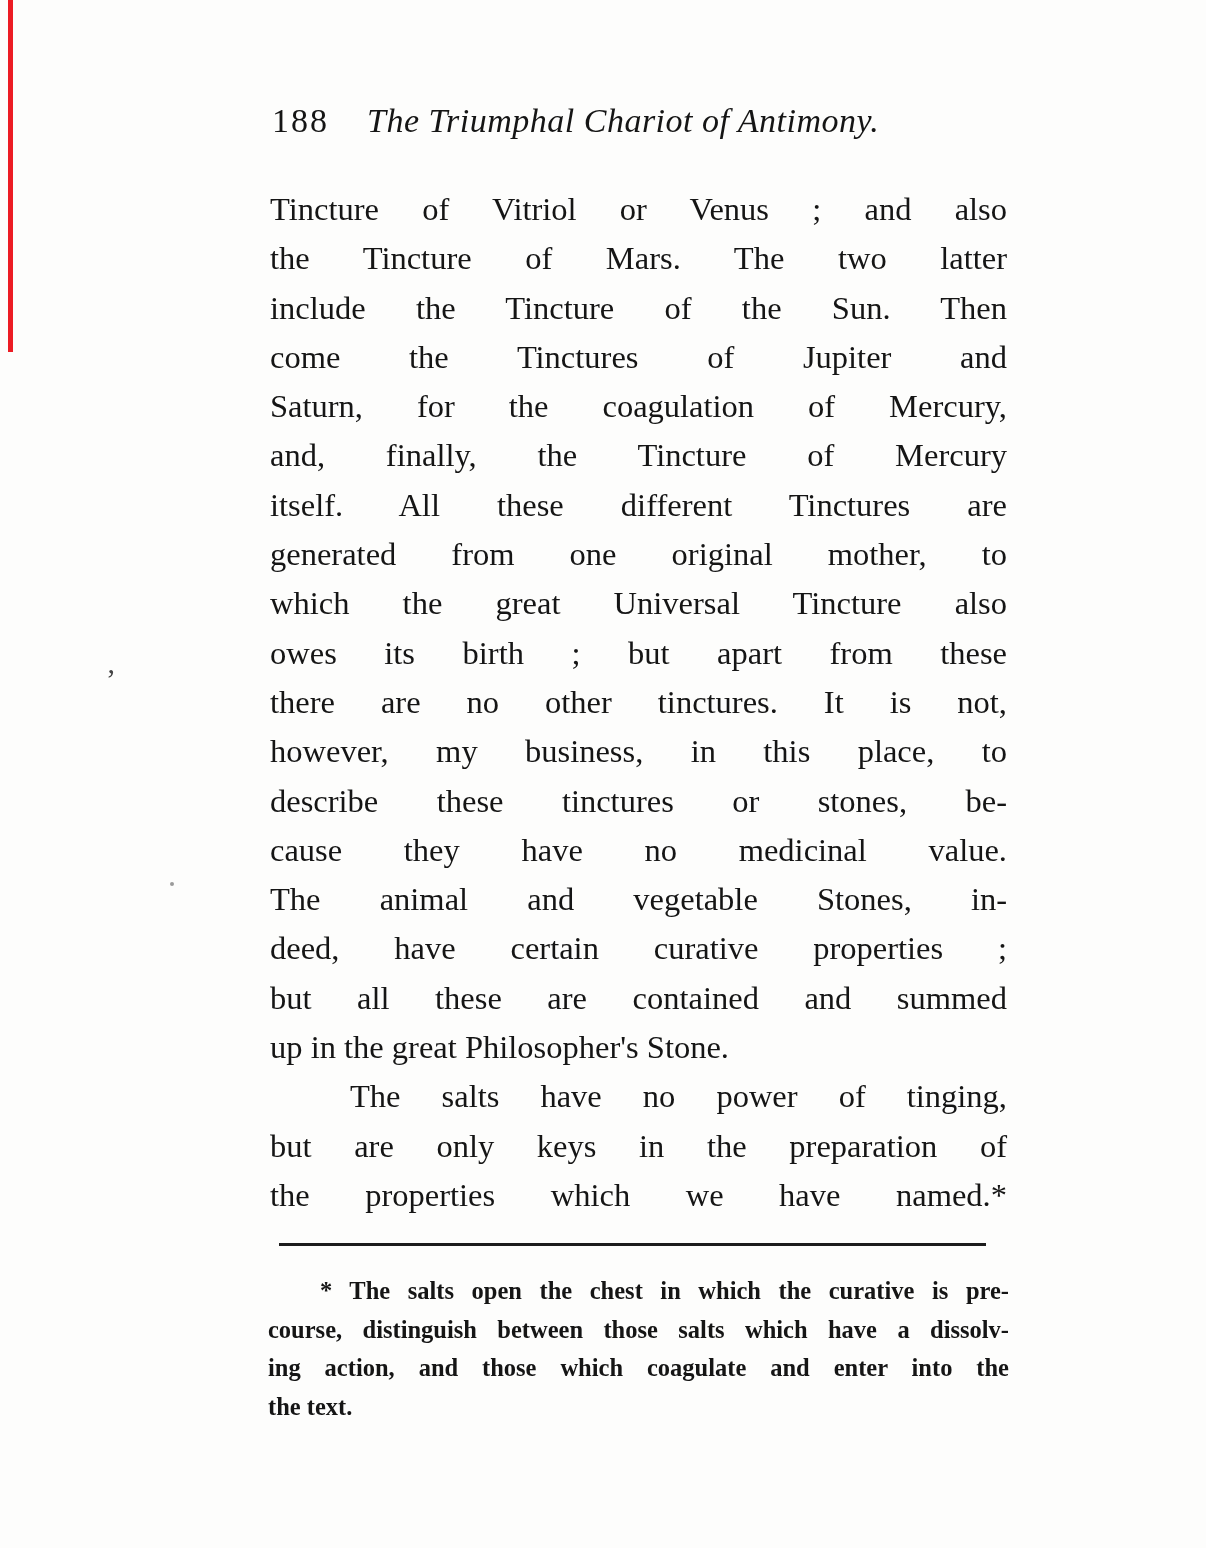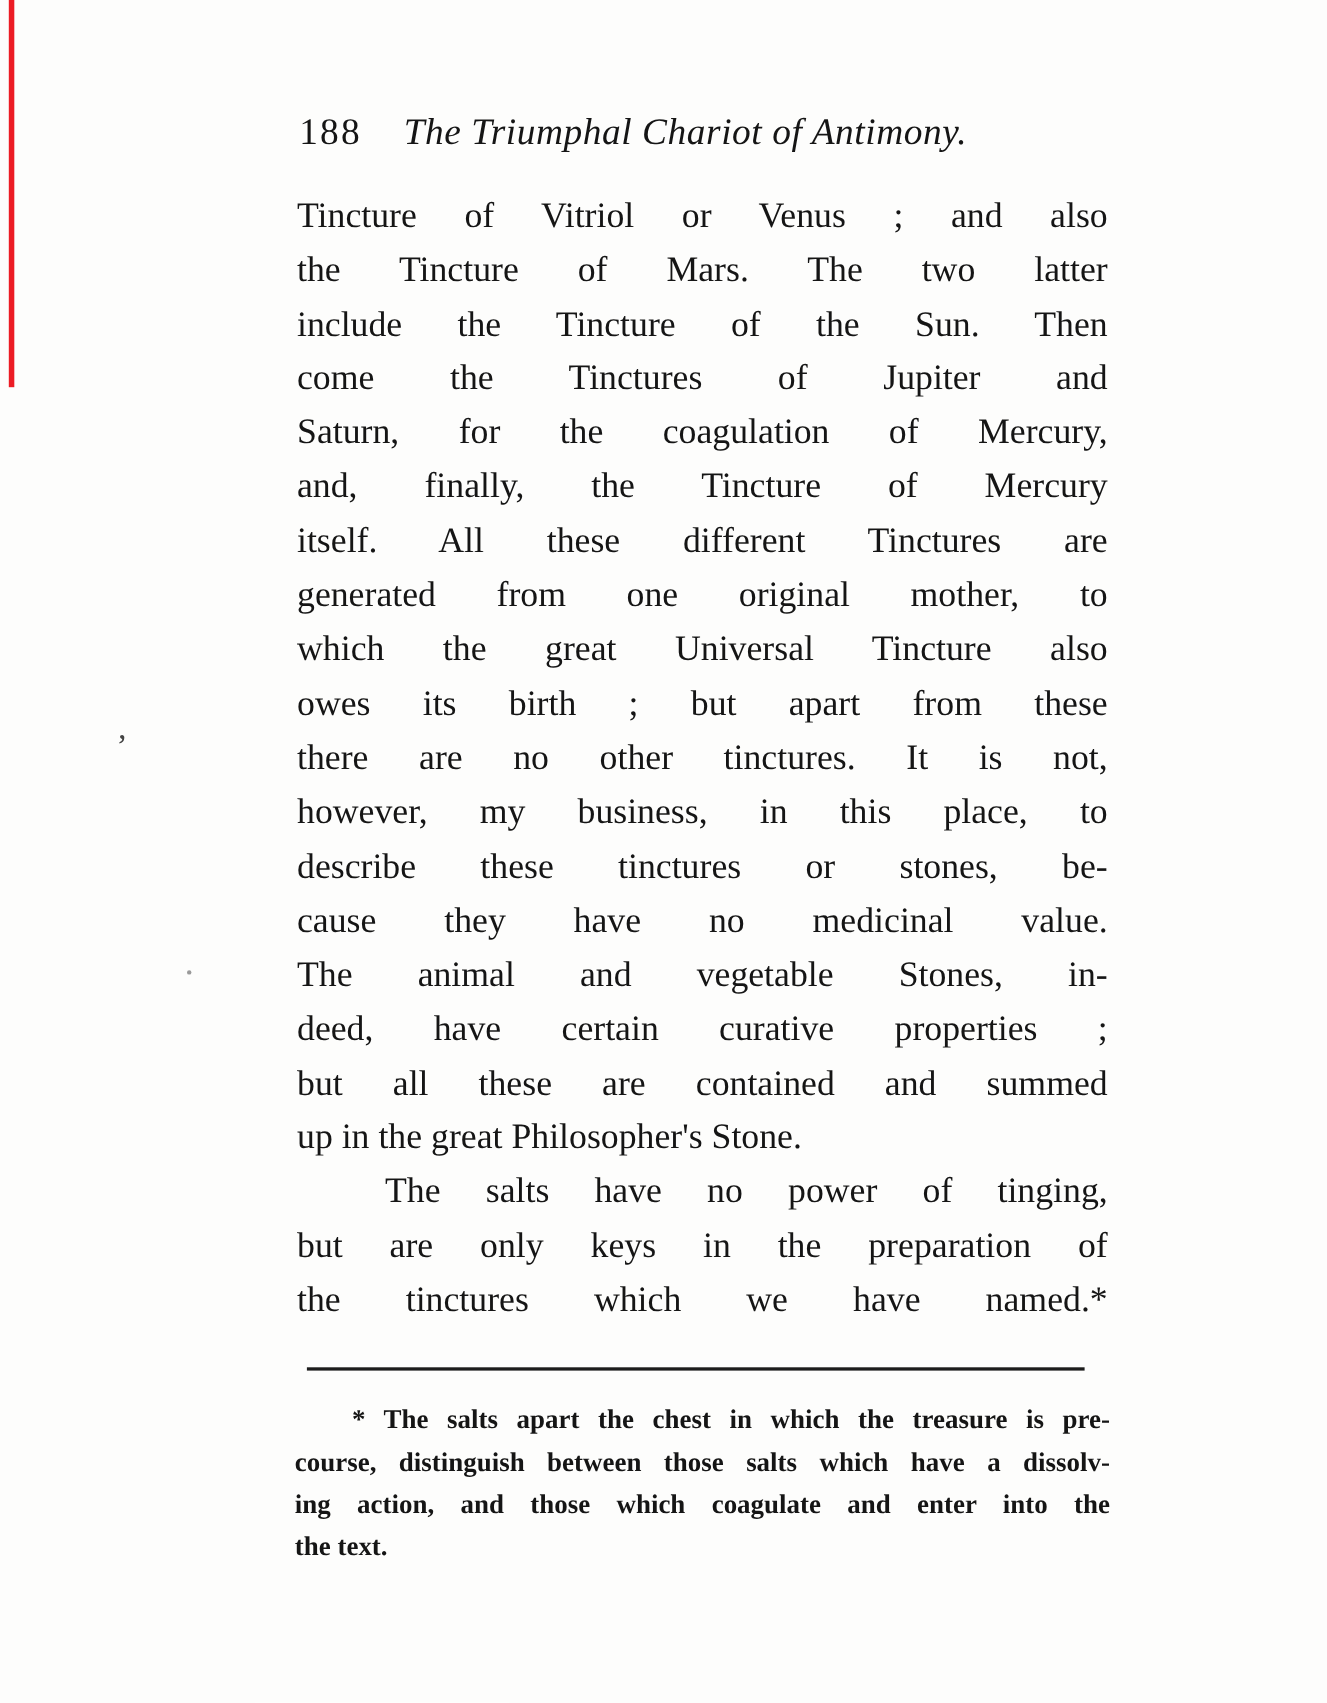--- a/index.html
+++ b/index.html
@@ -47,21 +47,21 @@
     display: flex;
     align-items: flex-end;
     gap: 38px;
     white-space: nowrap;
   }
   .page-num { letter-spacing: 2px; }
   .running-title { font-style: italic; letter-spacing: 0.5px; }
 
   .body-text {
     position: absolute;
-    top: 172px;
+    top: 185px;
     left: 270px;
     width: 737px;
     font-size: 32.5px;
   }
   .line {
     line-height: 49.3px;
     text-align: justify;
     text-align-last: justify;
   }
   .line.no-just { text-align-last: left; }
@@ -120,25 +120,25 @@
     <div class="line">there are no other tinctures.  It is not,</div>
     <div class="line">however, my business, in this place, to</div>
     <div class="line">describe these tinctures or stones, be-</div>
     <div class="line">cause they have no medicinal value.</div>
     <div class="line">The animal and vegetable Stones, in-</div>
     <div class="line">deed, have certain curative properties ;</div>
     <div class="line">but all these are contained and summed</div>
     <div class="line no-just">up in the great Philosopher's Stone.</div>
     <div class="line indent">The salts have no power of tinging,</div>
     <div class="line">but are only keys in the preparation of</div>
-    <div class="line">the tinctures which we have named.*</div>
+    <div class="line">the properties which we have named.*</div>
   </div>
 
   <div class="rule"></div>
 
   <div class="footnote">
-    <div class="fline indent">* The salts apart the chest in which the treasure is pre-</div>
+    <div class="fline indent">* The salts open the chest in which the curative is pre-</div>
     <div class="fline">course, distinguish between those salts which have a dissolv-</div>
     <div class="fline">ing action, and those which coagulate and enter into the</div>
     <div class="fline no-just">the text.</div>
   </div>
 
 </div>
 
 </body></html>

